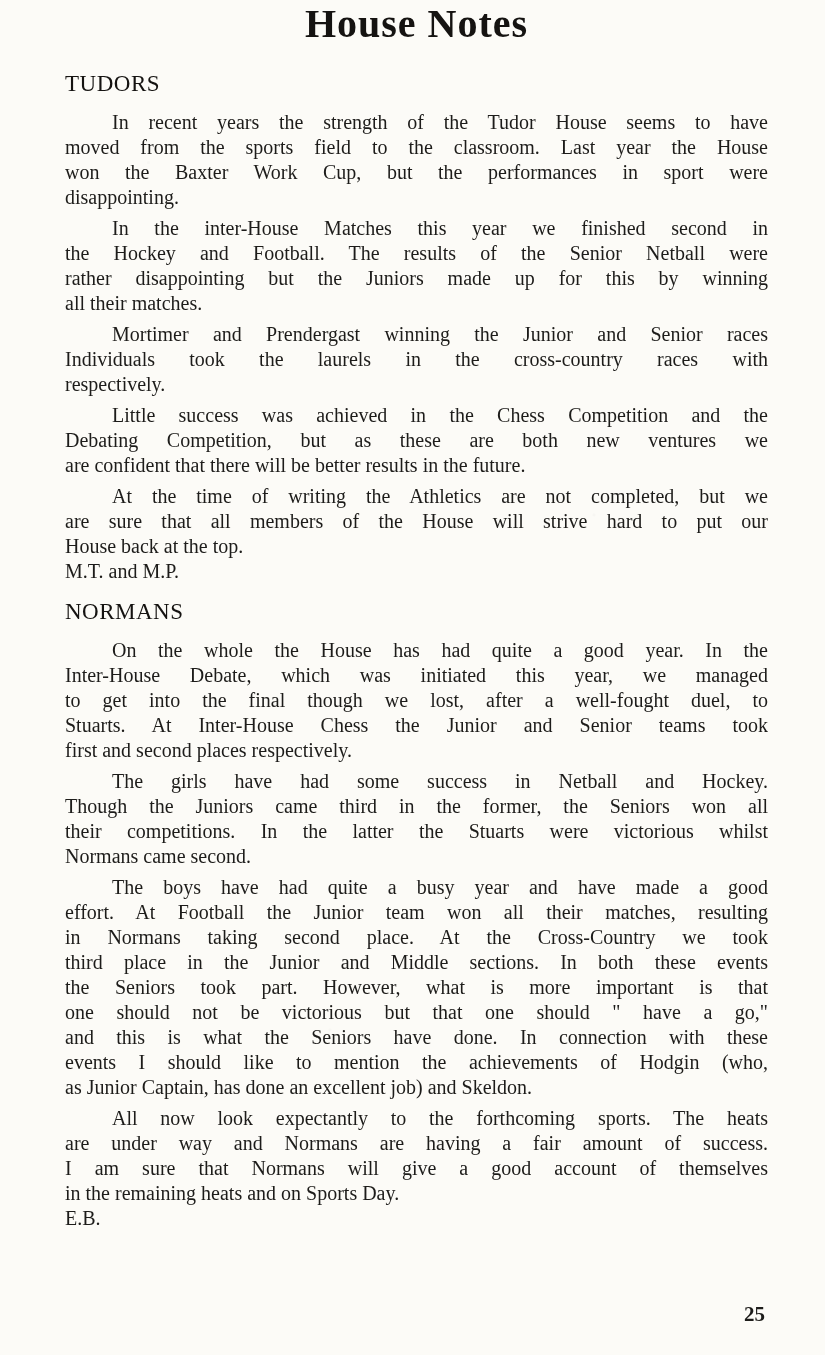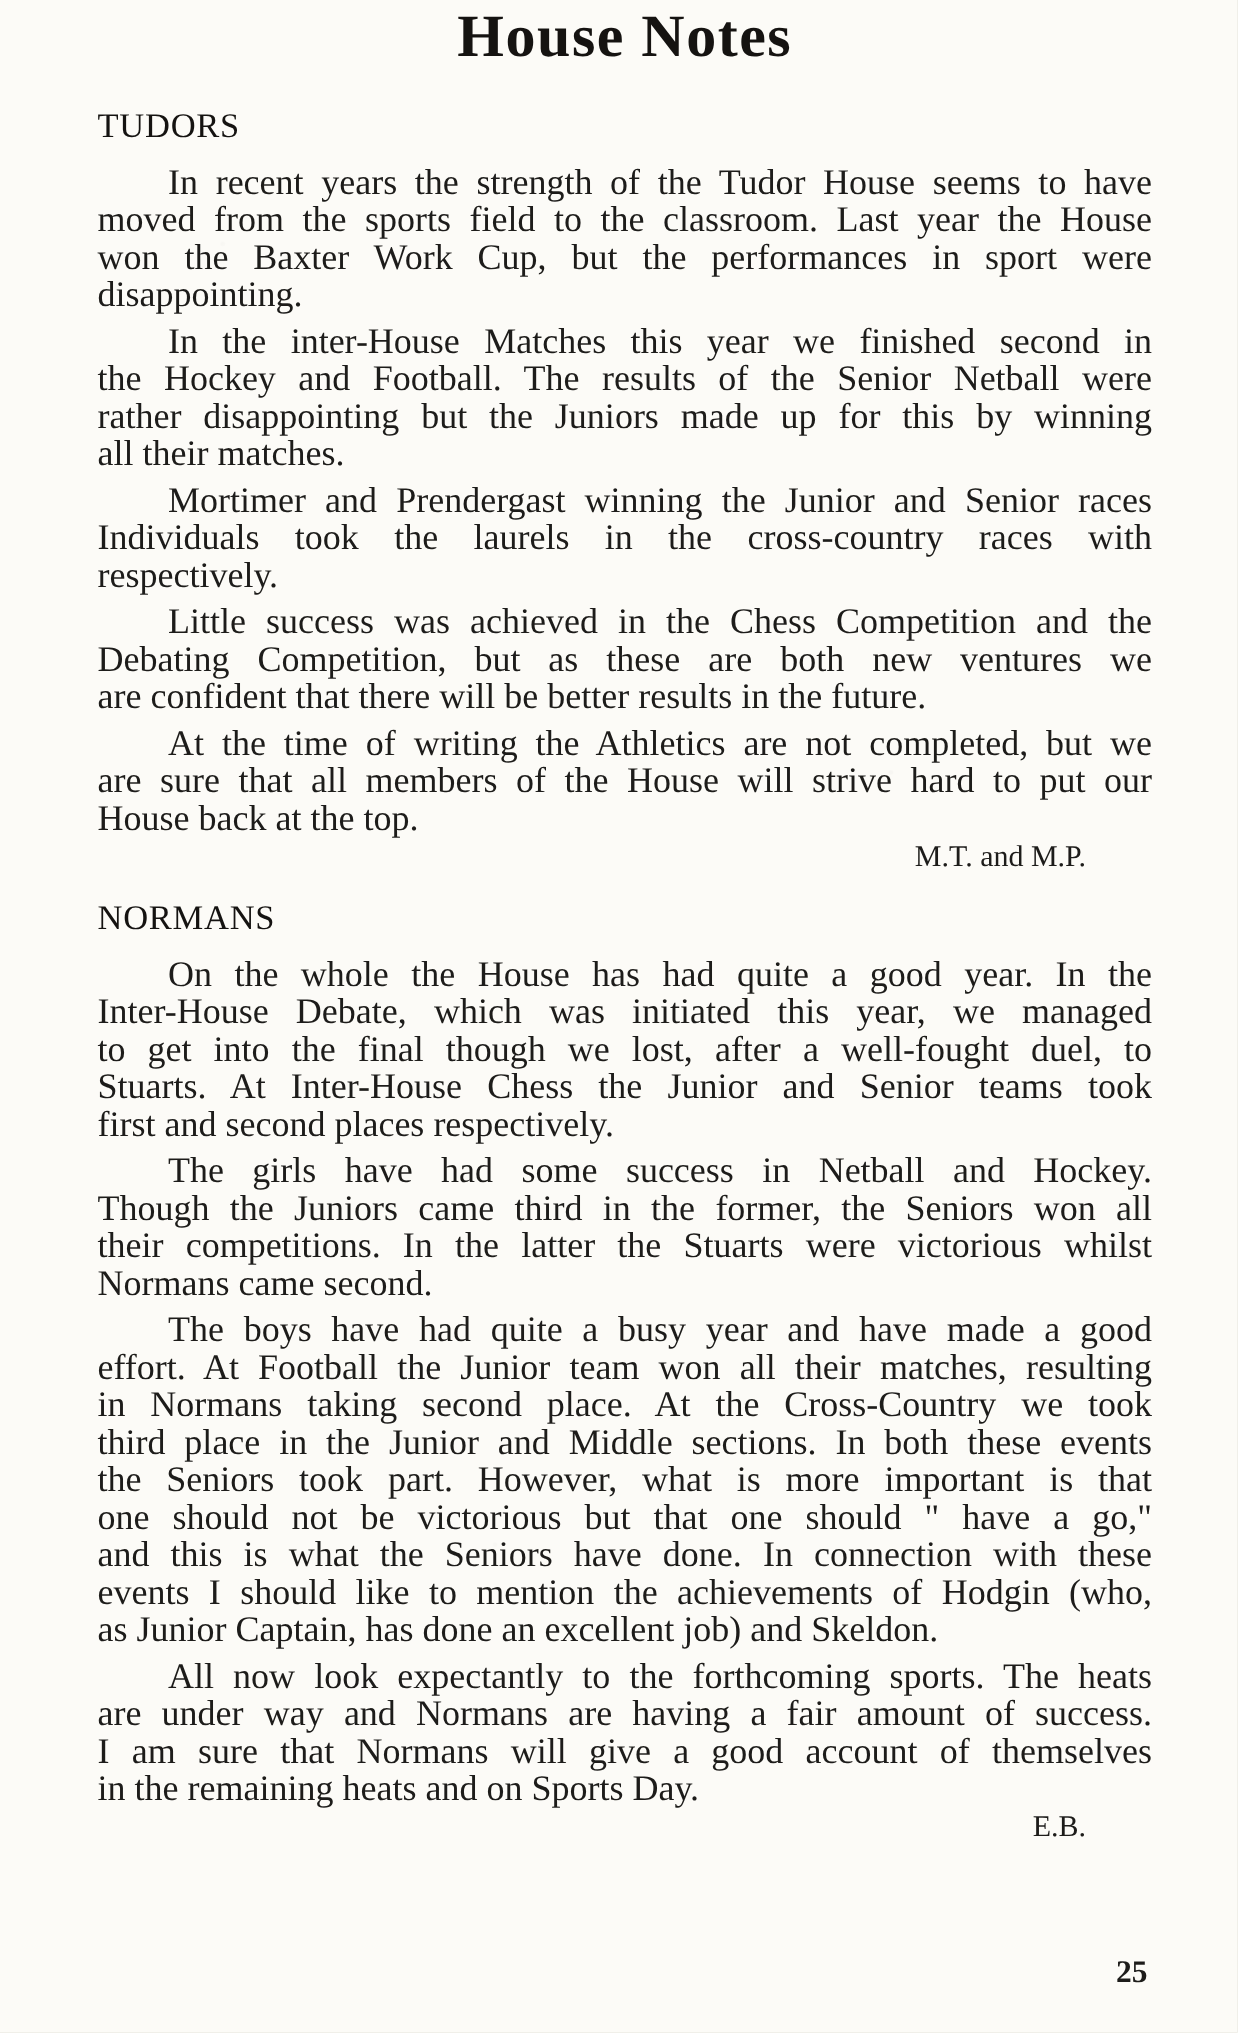--- a/index.html
+++ b/index.html
@@ -37,34 +37,34 @@
     font-size: 23px;
     font-weight: normal;
     letter-spacing: 0.5px;
     line-height: 27px;
     color: #151311;
   }
   .heading-tudors  { margin-top: 22px; }
   .heading-normans { margin-top: 14px; }
   .para {
     margin: 6px 0 0 0;
-    font-size: 24px;
+    font-size: 20px;
     line-height: 25px;
   }
   .para.first-after-heading { margin-top: 13px; }
   .line {
     text-align: justify;
     text-align-last: justify;
   }
   .para .line:first-child { text-indent: 47px; }
   .para .line:last-child  { text-align-last: left; }
   .signature {
     margin-top: 0px;
-    margin-right: 44px;
-    text-align: right;
+    margin-right: 24px;
+    text-align: left;
     font-size: 20px;
     line-height: 25px;
   }
   .page-number {
     position: absolute;
     right: 60px;
     bottom: 28px;
     font-size: 21px;
     font-weight: bold;
     line-height: 25px;

